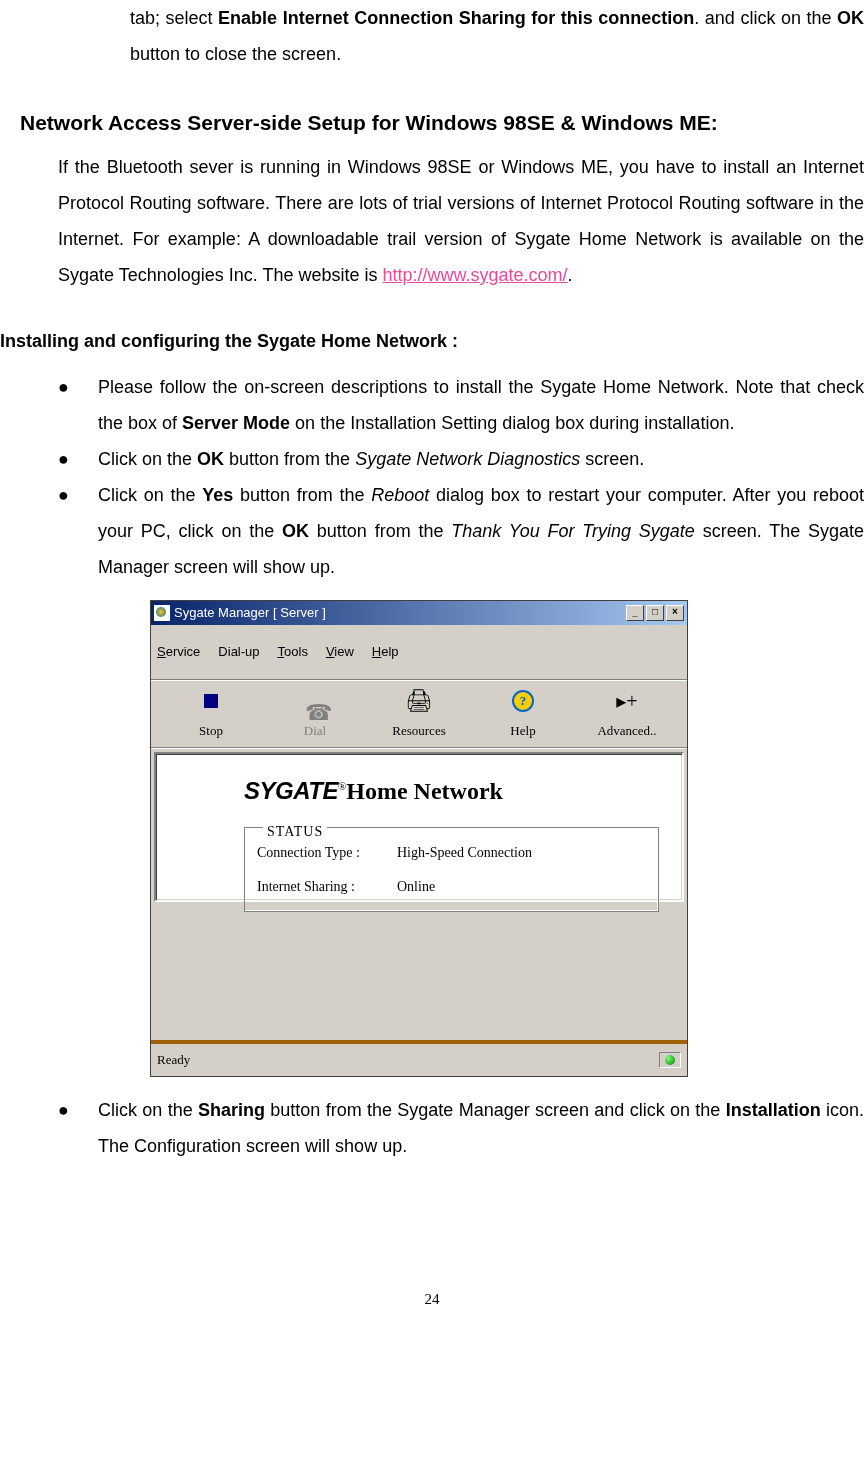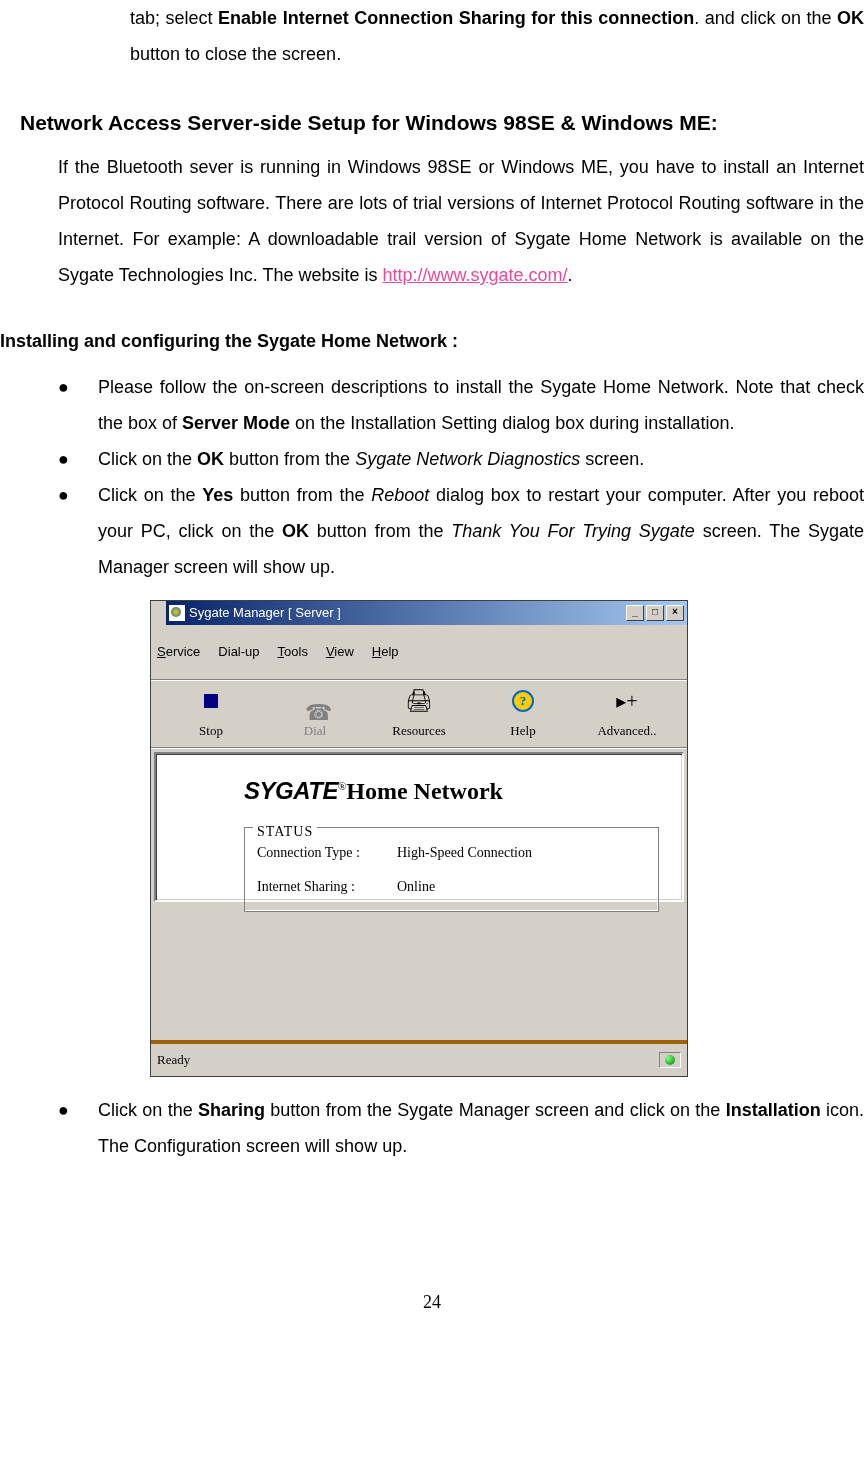--- a/index.html
+++ b/index.html
@@ -75,21 +75,20 @@
       font-family: Tahoma, sans-serif;
       font-size: 12px;
     }
     .titlebar {
       background: linear-gradient(to right, #08246b, #a6c8f0);
       color: #fff;
       display: flex;
       align-items: center;
       padding: 2px 3px;
       height: 20px;
-      margin-left: 15px;
     }
     .titlebar-icon {
       width: 16px;
       height: 16px;
       background: #fff;
       margin-right: 4px;
       display: inline-block;
       position: relative;
     }
     .titlebar-icon::after {
@@ -192,21 +191,21 @@
       box-shadow: inset -1px -1px 0 #fff;
       margin: 12px 15px 5px 80px;
       padding: 5px 12px 10px 12px;
       position: relative;
       font-family: "Times New Roman", serif;
       font-size: 14px;
     }
     .status-title {
       position: absolute;
       top: -10px;
-      left: 8px;
+      left: 18px;
       background: #fff;
       padding: 0 4px;
       font-family: "Times New Roman", serif;
       letter-spacing: 1px;
     }
     .status-row {
       display: flex;
       margin-top: 6px;
     }
     .status-label {
@@ -232,21 +231,21 @@
     }
     .green-dot {
       width: 10px;
       height: 10px;
       background: radial-gradient(circle at 30% 30%, #7fff7f, #008000);
       border-radius: 50%;
     }
     .page-number {
       text-align: center;
       font-family: "Times New Roman", serif;
-      font-size: 18px;
+      font-size: 15px;
       margin-top: 120px;
     }
     .blank-area {
       height: 132px;
       margin: 3px;
       background: #d4d0c8;
     }
     
     .icon-stop { width: 14px; height: 14px; background: #000080; }
     .icon-dial { width: 20px; height: 20px; color:#808080; font-size:22px; }

